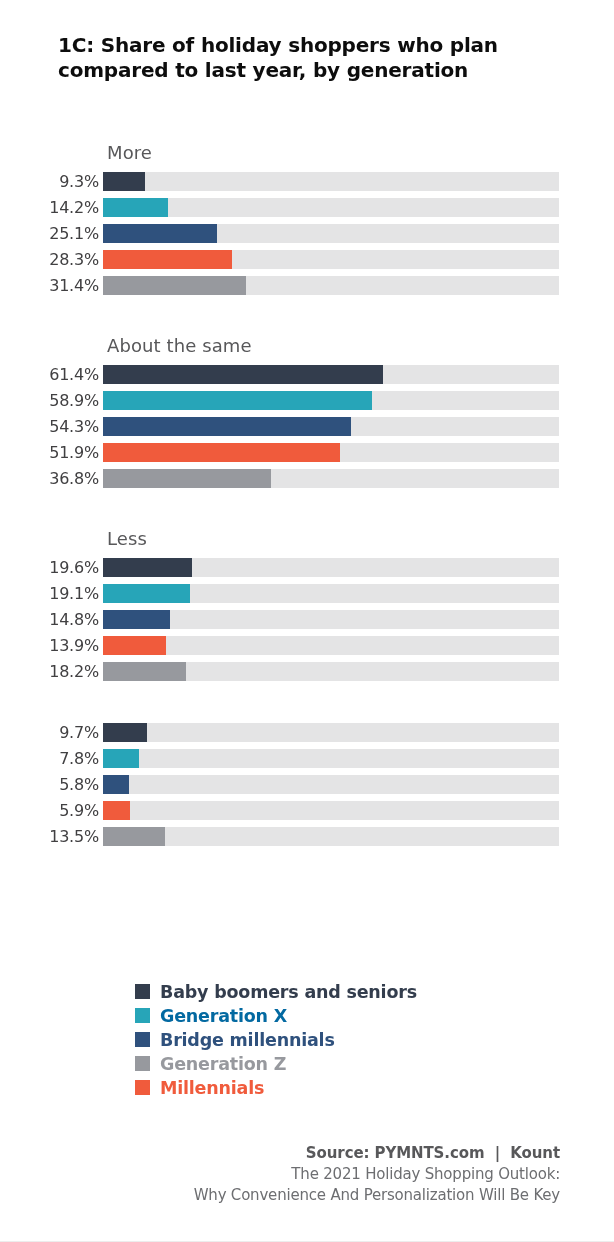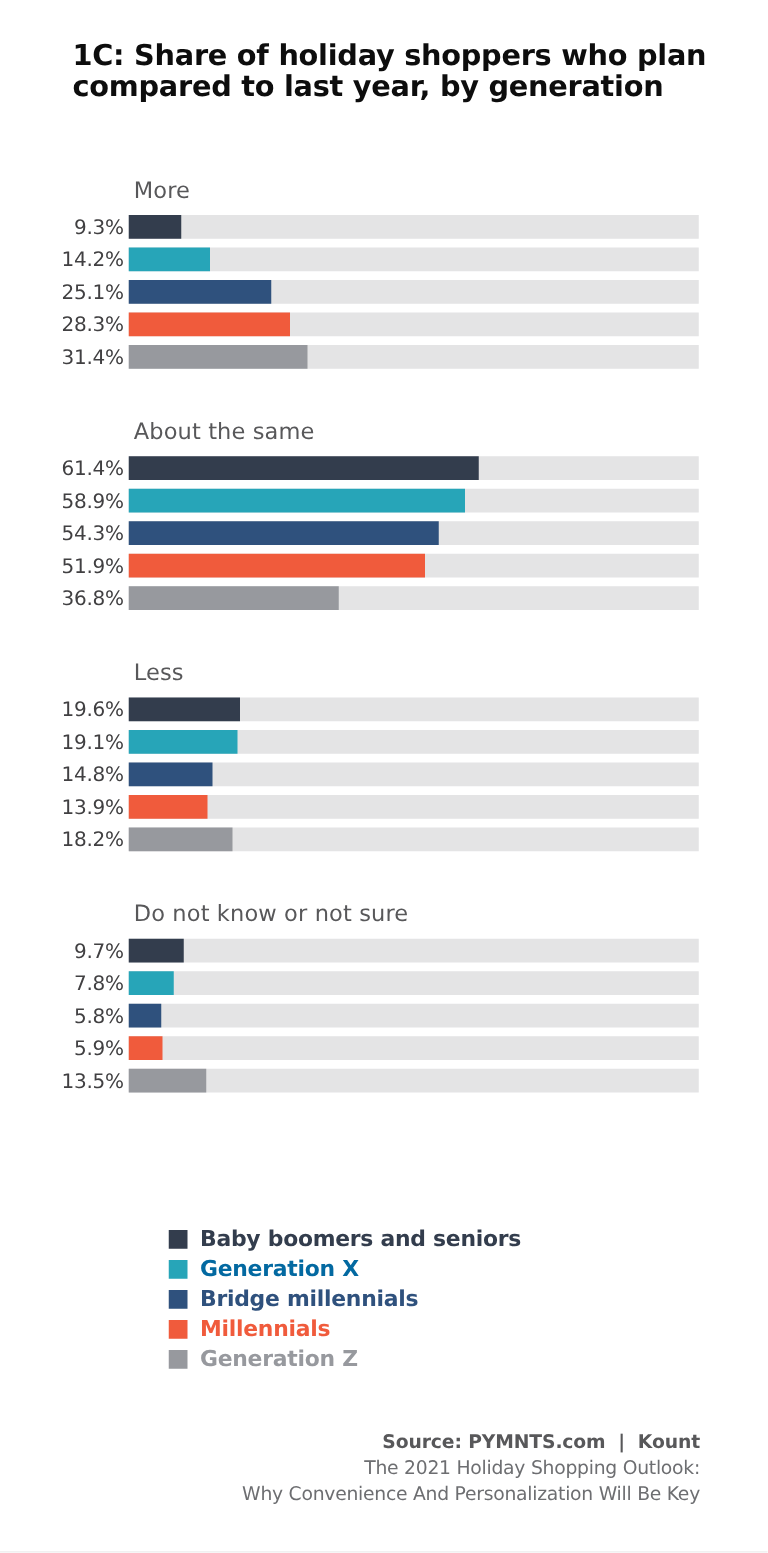--- a/index.html
+++ b/index.html
@@ -23,21 +23,21 @@
   }
 
   
   .title {
     position: absolute;
     left: 58px;
     top: 33px;
     width: 500px;
     font-family: "DejaVu Sans", sans-serif;
     font-weight: 700;
-    font-size: 23px;
+    font-size: 20px;
     line-height: 24.5px;
     color: #0d0d0d;
     letter-spacing: -0.2px;
   }
   .title-line { display: block; white-space: pre; }
 
   
   .chart {
     position: absolute;
     left: 0;
@@ -255,21 +255,20 @@
           </div>
         </div>
         <div class="row">
           <div class="row-label">18.2%</div>
           <div class="track" style="background: rgb(228, 228, 229);">
             <div class="bar" style="width: 82.992px; background: rgb(151, 153, 158);"></div>
           </div>
         </div>
       </div>
       <div class="group">
-        <div class="group-heading">Do not know or not sure</div>
         <div class="row">
           <div class="row-label">9.7%</div>
           <div class="track" style="background: rgb(228, 228, 229);">
             <div class="bar" style="width: 44.232px; background: rgb(51, 61, 77);"></div>
           </div>
         </div>
         <div class="row">
           <div class="row-label">7.8%</div>
           <div class="track" style="background: rgb(228, 228, 229);">
             <div class="bar" style="width: 35.568px; background: rgb(39, 165, 184);"></div>
@@ -303,26 +302,26 @@
       </div>
       <div class="legend-row">
         <span class="legend-swatch" style="background: rgb(39, 165, 184);"></span>
         <span class="legend-label" style="color: #0369a1;">Generation X</span>
       </div>
       <div class="legend-row">
         <span class="legend-swatch" style="background: rgb(47, 81, 125);"></span>
         <span class="legend-label" style="color: rgb(47, 81, 125);">Bridge millennials</span>
       </div>
       <div class="legend-row">
+        <span class="legend-swatch" style="background: rgb(151, 153, 158);"></span>
+        <span class="legend-label" style="color: rgb(151, 153, 158);">Generation Z</span>
+      </div>
+      <div class="legend-row">
         <span class="legend-swatch" style="background: rgb(240, 91, 60);"></span>
         <span class="legend-label" style="color: rgb(240, 91, 60);">Millennials</span>
-      </div>
-      <div class="legend-row">
-        <span class="legend-swatch" style="background: rgb(151, 153, 158);"></span>
-        <span class="legend-label" style="color: rgb(151, 153, 158);">Generation Z</span>
       </div>
     </div>
 
   <div class="footer">
     <div class="footer-source">Source: PYMNTS.com  |  Kount</div>
     <div class="footer-sub">The 2021 Holiday Shopping Outlook:</div>
     <div class="footer-sub">Why Convenience And Personalization Will Be Key</div>
   </div>
 
   <div class="bottom-rule"></div>

